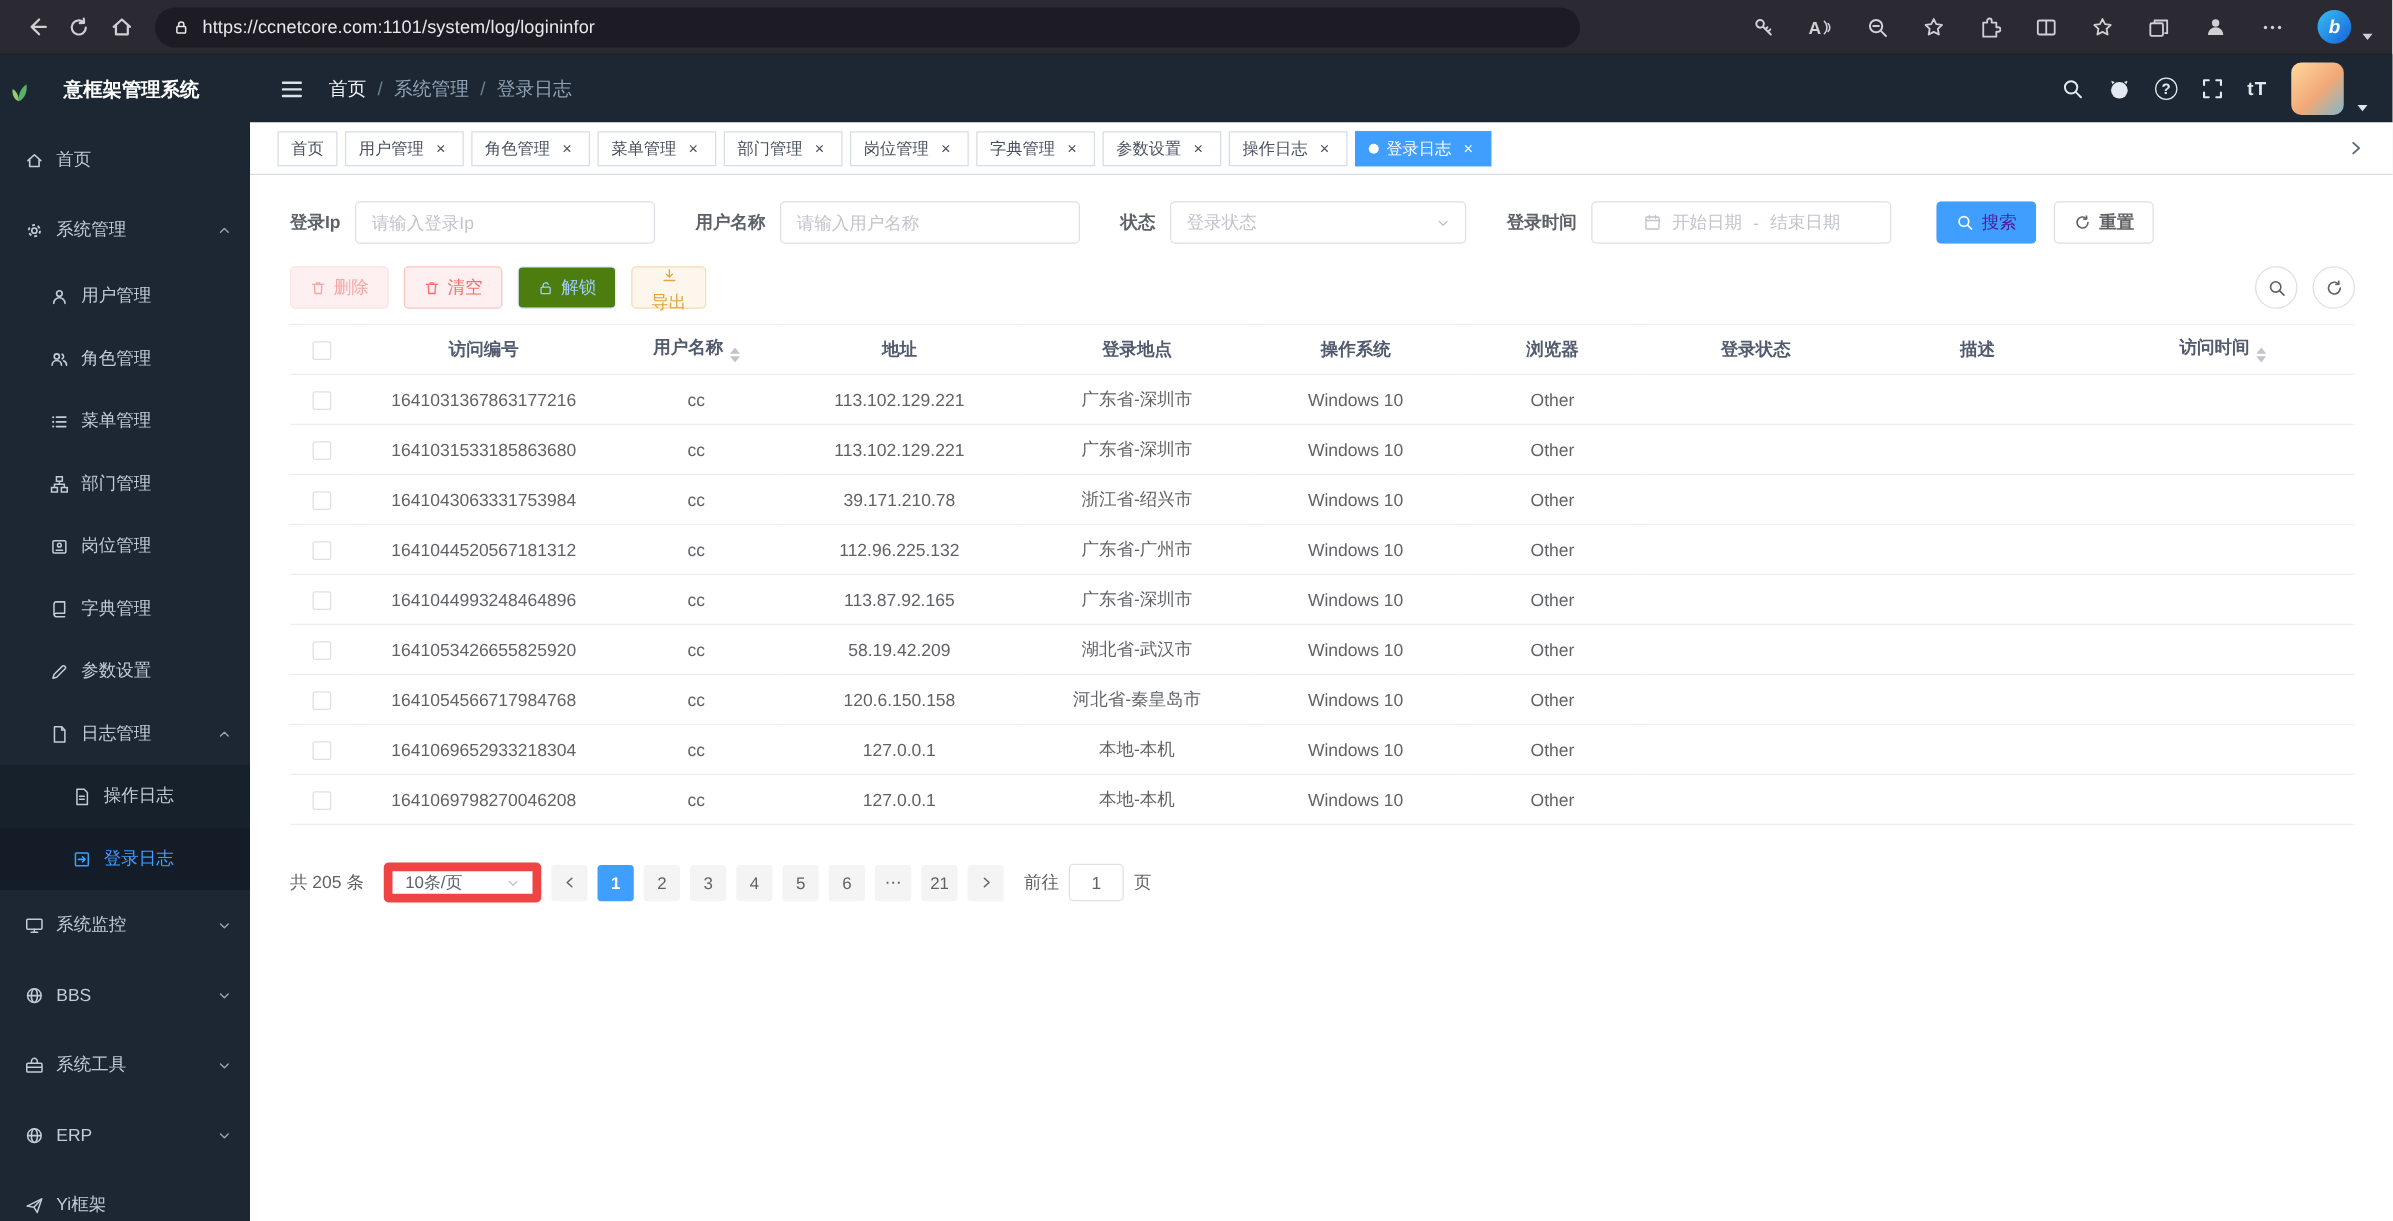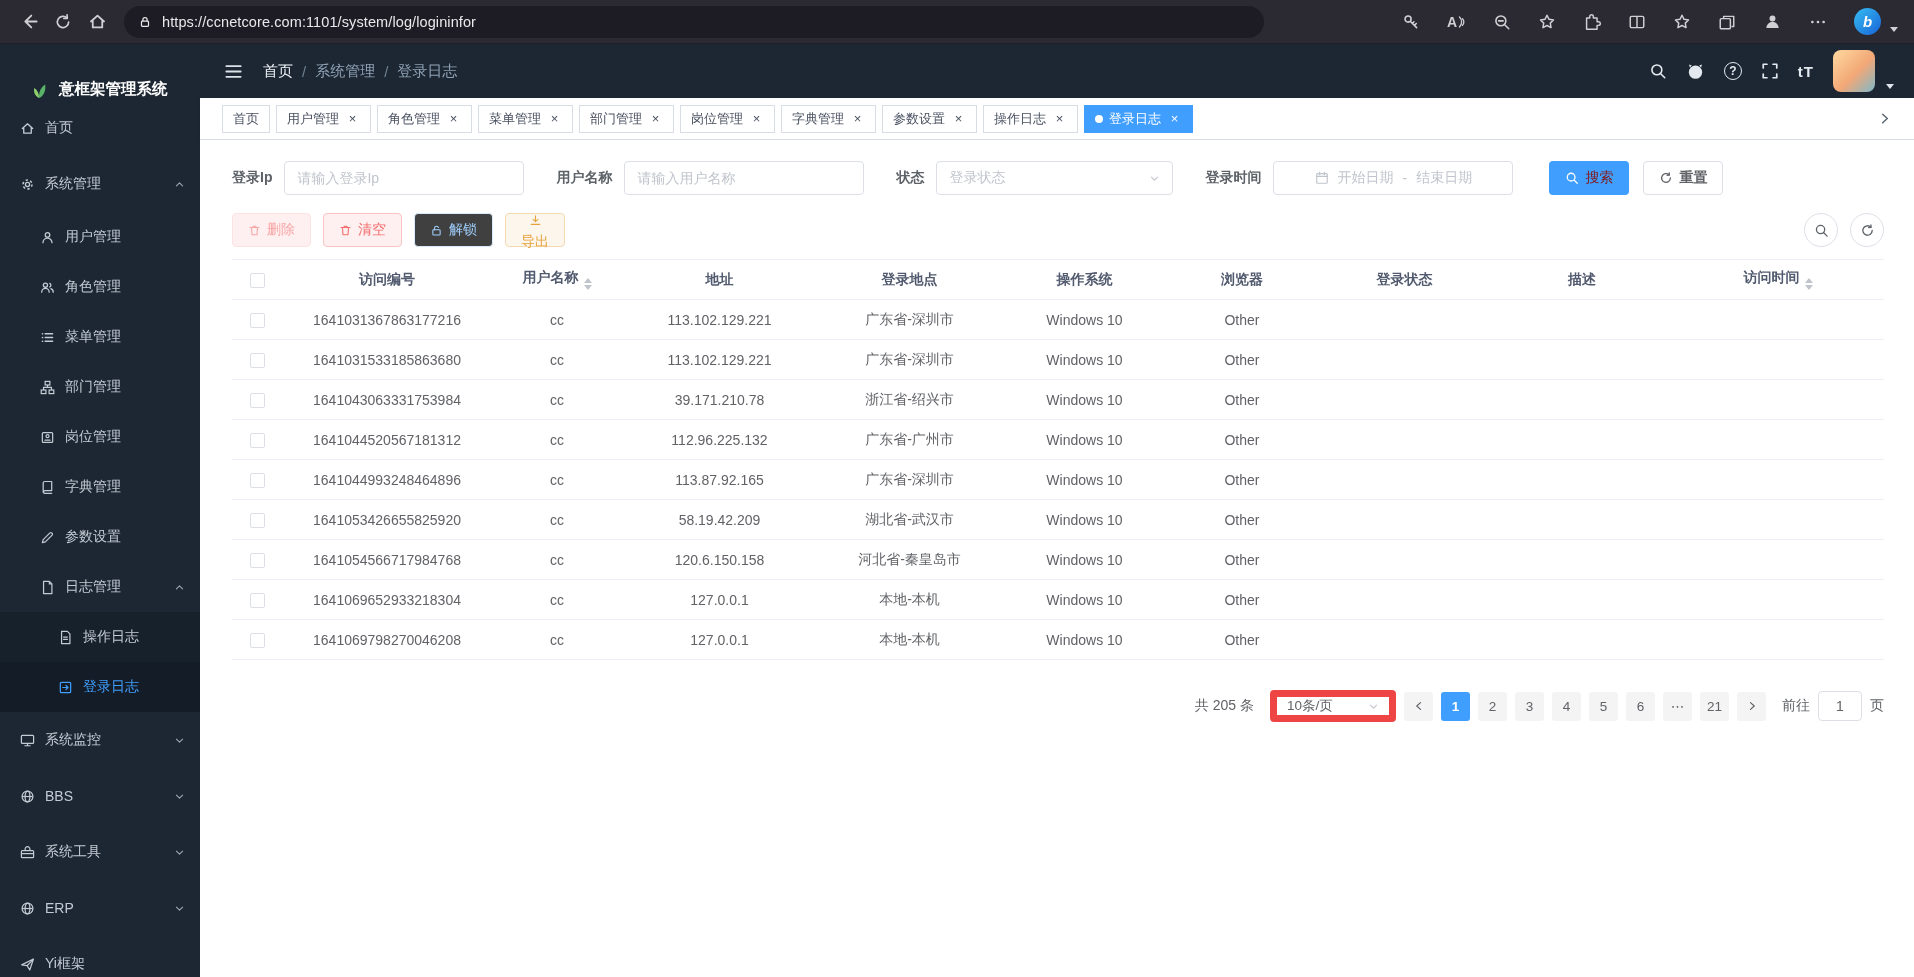--- a/index.html
+++ b/index.html
@@ -14,21 +14,21 @@
   .urlbar .url-text { font-size:14.5px; letter-spacing:.1px; }
   .chrome-right { margin-left:auto; display:flex; align-items:center; gap:27px; color:#cfcfd4; }
   .chrome-right .ci { cursor:pointer; display:flex; align-items:center; }
   .read-aloud { font-size:14px; font-weight:700; display:flex; align-items:flex-start; gap:1px; }
   .bing { width:27px; height:27px; border-radius:50%; background:linear-gradient(135deg,#37bdf3,#1763d6); color:#fff; font-weight:700; font-size:15px; display:flex; align-items:center; justify-content:center; font-style:italic; }
   .caret-sm { width:0; height:0; border-left:4px solid transparent; border-right:4px solid transparent; border-top:5px solid #cfcfd4; margin-left:-18px; margin-top:16px; }
 
   
   .app { position:absolute; top:44px; left:0; right:0; bottom:0; display:flex; }
   .sidebar { width:200px; flex:0 0 200px; background:#1c2733; overflow:hidden; }
-  .logo-row { height:56px; display:flex; align-items:flex-end; gap:9px; padding-left:28px; }
+  .logo-row { height:56px; display:flex; align-items:center; gap:25px; padding-left:4px; }
   .logo-text { color:#fff; font-size:15.5px; font-weight:700; }
   .sb-item { position:relative; display:flex; align-items:center; gap:10px; color:#c3cbd4; font-size:14px; cursor:pointer; padding-left:20px; }
   .sb-item.lvl1 { height:56px; }
   .sb-item.lvl2 { height:50px; padding-left:40px; }
   .sb-item.lvl3 { height:50px; padding-left:58px; background:#17212c; }
   .sb-item .chev { position:absolute; right:15px; color:#9aa7b3; }
   .sb-item.active { color:#409eff; background:#141d27; }
   .sb-label { white-space:nowrap; }
 
   .main { flex:1; display:flex; flex-direction:column; min-width:0; }
@@ -60,40 +60,40 @@
 
   .filters { display:flex; align-items:center; height:52px; }
   .f-label { font-size:14px; font-weight:700; color:#5c6268; margin-right:12px; white-space:nowrap; }
   .f-group { display:flex; align-items:center; margin-right:32px; }
   .f-box { height:34px; border:1px solid #dcdfe6; border-radius:4px; background:#fff; display:flex; align-items:center; padding:0 12px; color:#c0c4cc; font-size:14px; }
   input.f-input { width:240px; height:34px; border:1px solid #dcdfe6; border-radius:4px; padding:0 12px; font-size:14px; color:#606266; outline:none; font-family:inherit; }
   input::placeholder { color:#c0c4cc; }
   .f-select { width:237px; justify-content:space-between; cursor:pointer; }
   .f-date { width:240px; gap:9px; justify-content:center; cursor:pointer; }
   .btn { height:34px; border-radius:4px; display:inline-flex; align-items:center; gap:6px; padding:0 15px; font-size:14px; cursor:pointer; border:1px solid transparent; white-space:nowrap; }
-  .btn-primary { background:#409eff; color:#7f1d1d; }
+  .btn-primary { background:#409eff; color:#4c1d95; }
   .btn-default { background:#fff; color:#606266; border-color:#dcdfe6; }
 
   .toolbar { display:flex; align-items:center; gap:12px; margin-top:9px; }
   .btn-danger-dis { background:#fef0f0; color:#f8a5a5; border-color:#fde2e2; cursor:not-allowed; }
   .btn-danger { background:#fef0f0; color:#f56c6c; border-color:#fbc4c4; }
-  .btn-info-dis { background:#404040; color:#a0cfff; border-color:#d9ecff; cursor:not-allowed; }
+  .btn-info-dis { background:#4d7c0f; color:#a0cfff; border-color:#d9ecff; cursor:not-allowed; }
   .btn-warn { background:#fdf6ec; color:#e6a23c; border-color:#f5dab1;flex-direction:column; }
   .tool-circ { width:34px; height:34px; border-radius:50%; border:1px solid #dcdfe6; display:flex; align-items:center; justify-content:center; color:#5c6268; cursor:pointer; background:#fff; }
   .ml-auto { margin-left:auto; }
 
   table.grid { width:100%; border-collapse:collapse; table-layout:fixed; margin-top:12px; }
   .grid th { height:40px; font-size:14px; font-weight:700; color:#515a6e; text-align:center; border-top:1px solid #ebeef5; border-bottom:1px solid #ebeef5; background:#fff; white-space:nowrap; }
   .grid td { height:40px; font-size:14px; color:#606266; text-align:center; border-bottom:1px solid #ebeef5; white-space:nowrap; overflow:hidden; }
   .cb { display:inline-block; width:15px; height:15px; border:1px solid #dcdfe6; border-radius:2px; background:#fff; vertical-align:middle; cursor:pointer; }
   .sort { display:inline-flex; flex-direction:column; gap:2px; margin-left:5px; vertical-align:-1px; }
   .sort .up { width:0; height:0; border-left:4px solid transparent; border-right:4px solid transparent; border-bottom:5px solid #c0c4cc; }
   .sort .dn { width:0; height:0; border-left:4px solid transparent; border-right:4px solid transparent; border-top:5px solid #c0c4cc; }
 
-  .pager { display:flex; align-items:center; justify-content:flex-end; gap:8px; margin-top:30px; color:#606266; font-size:14px; }
+  .pager { display:flex; align-items:center; justify-content:flex-start; gap:8px; margin-top:30px; color:#606266; font-size:14px; }
   .pg-total { margin-right:8px; }
   .pg-size { width:126px; height:32px; border:7px solid #ef4444; border-radius:4px; display:flex; align-items:center; justify-content:space-between; padding:0 10px; color:#606266; font-size:13.5px; cursor:pointer; }
   .pg-btn { min-width:29px; height:29px; padding:0 5px; background:#f4f4f5; border-radius:3px; display:inline-flex; align-items:center; justify-content:center; font-size:13.5px; color:#606266; cursor:pointer; }
   .pg-btn.active { background:#409eff; color:#fff; font-weight:700; }
   .pg-goto { display:flex; align-items:center; gap:8px; margin-left:8px; }
   input.pg-input { width:44px; height:30px; border:1px solid #dcdfe6; border-radius:4px; text-align:center; font-size:14px; color:#606266; outline:none; font-family:inherit; }
 </style>
 </head>
 <body>
 

